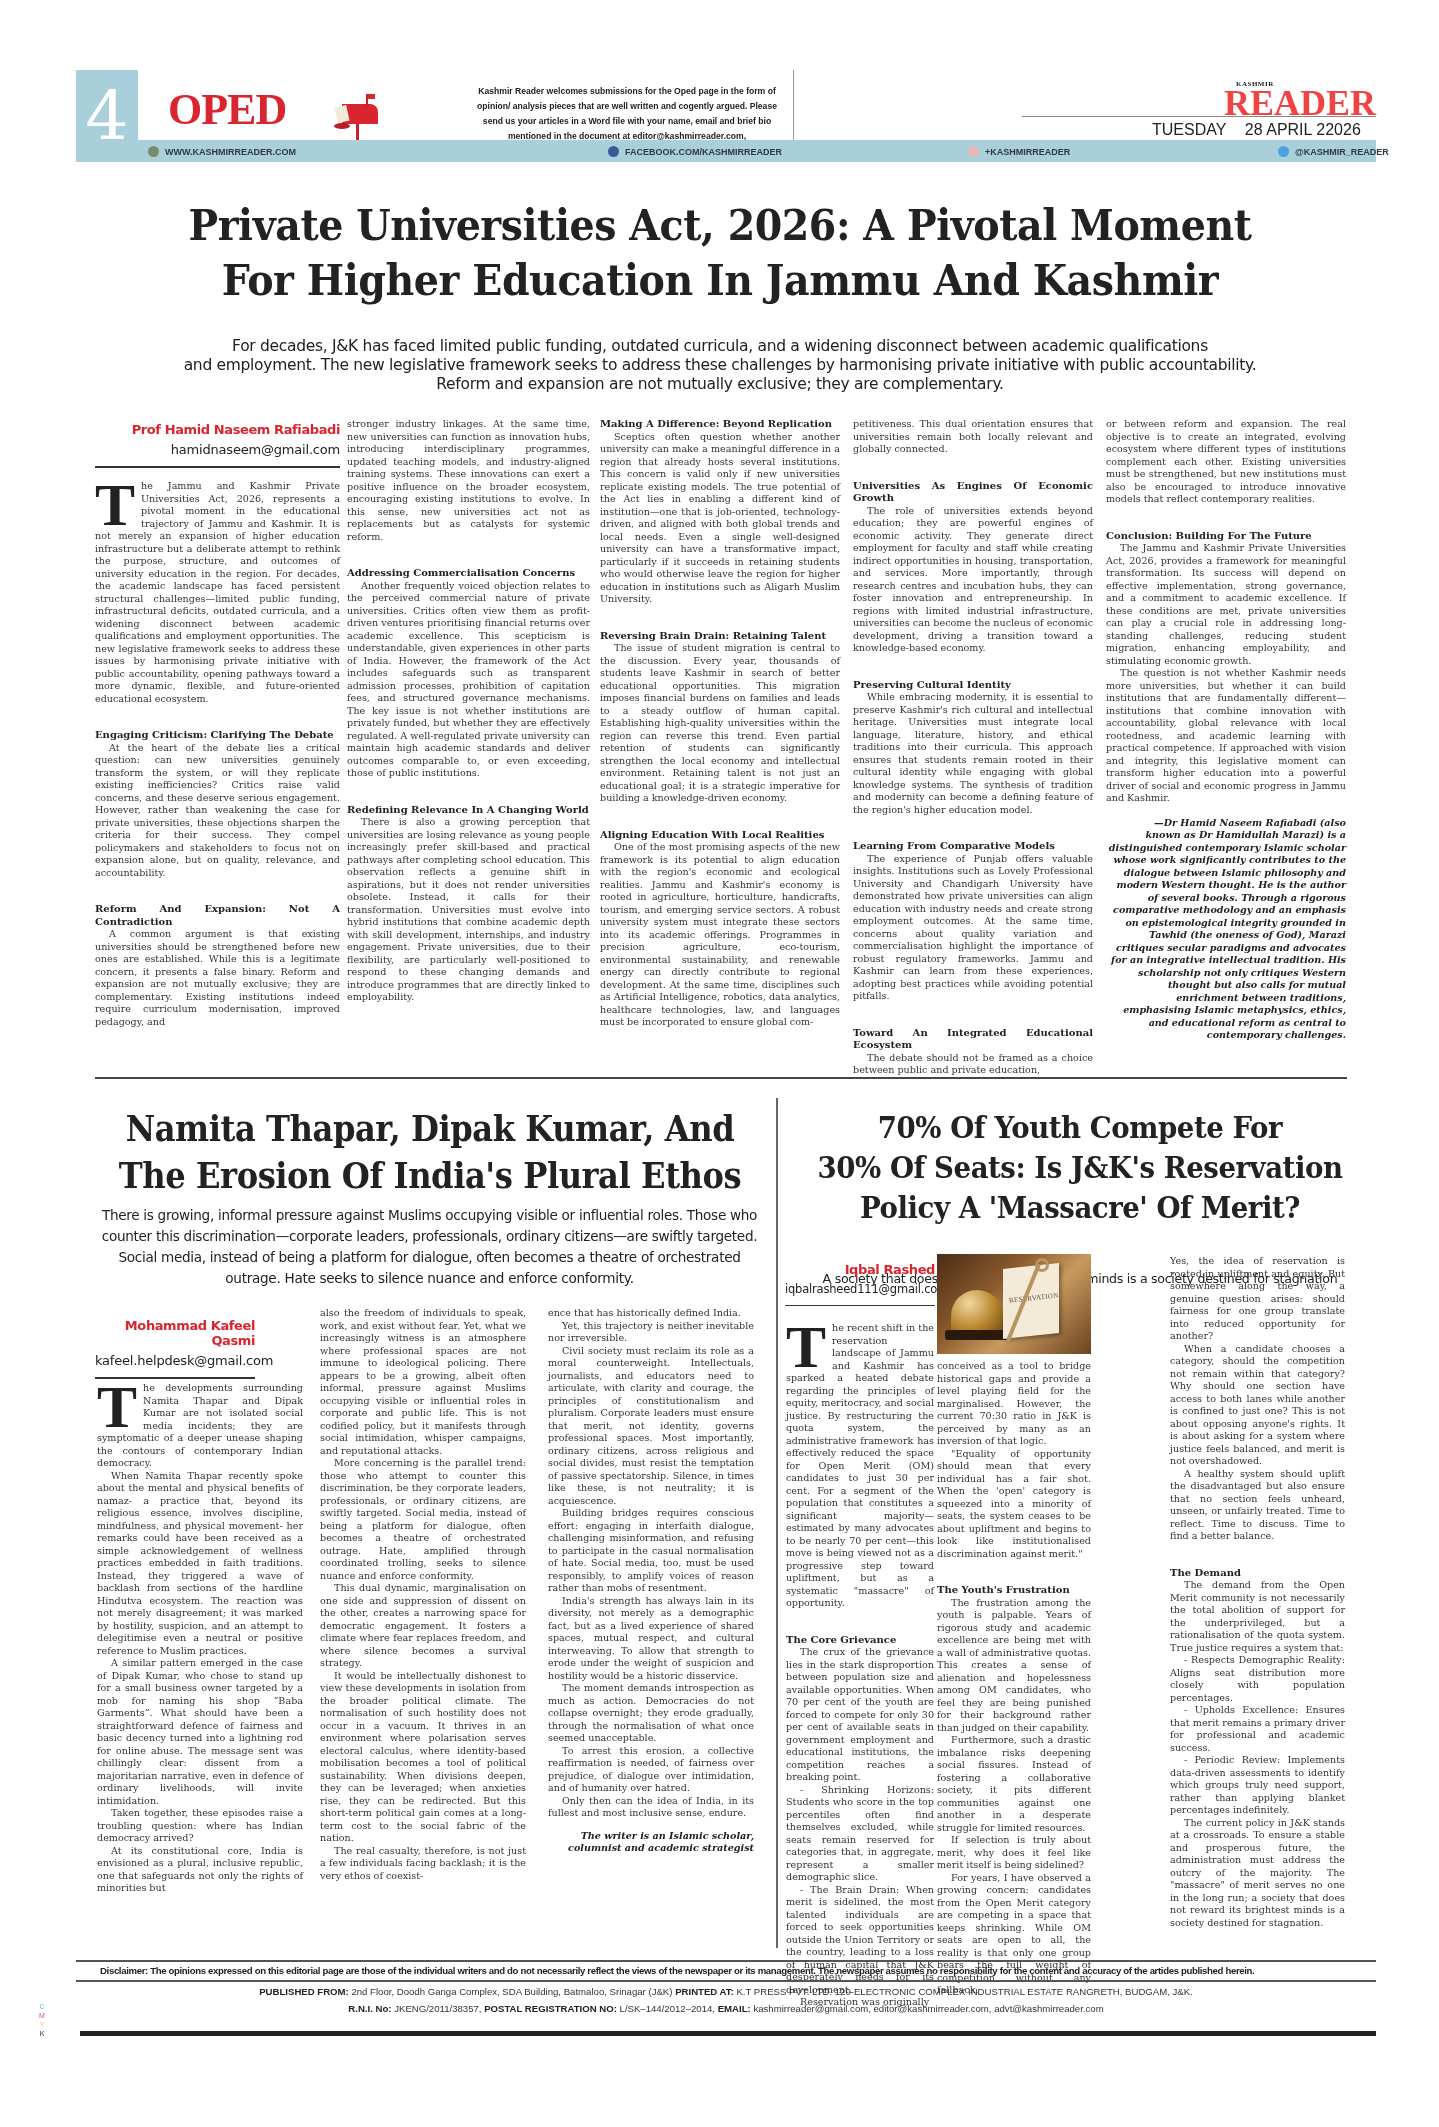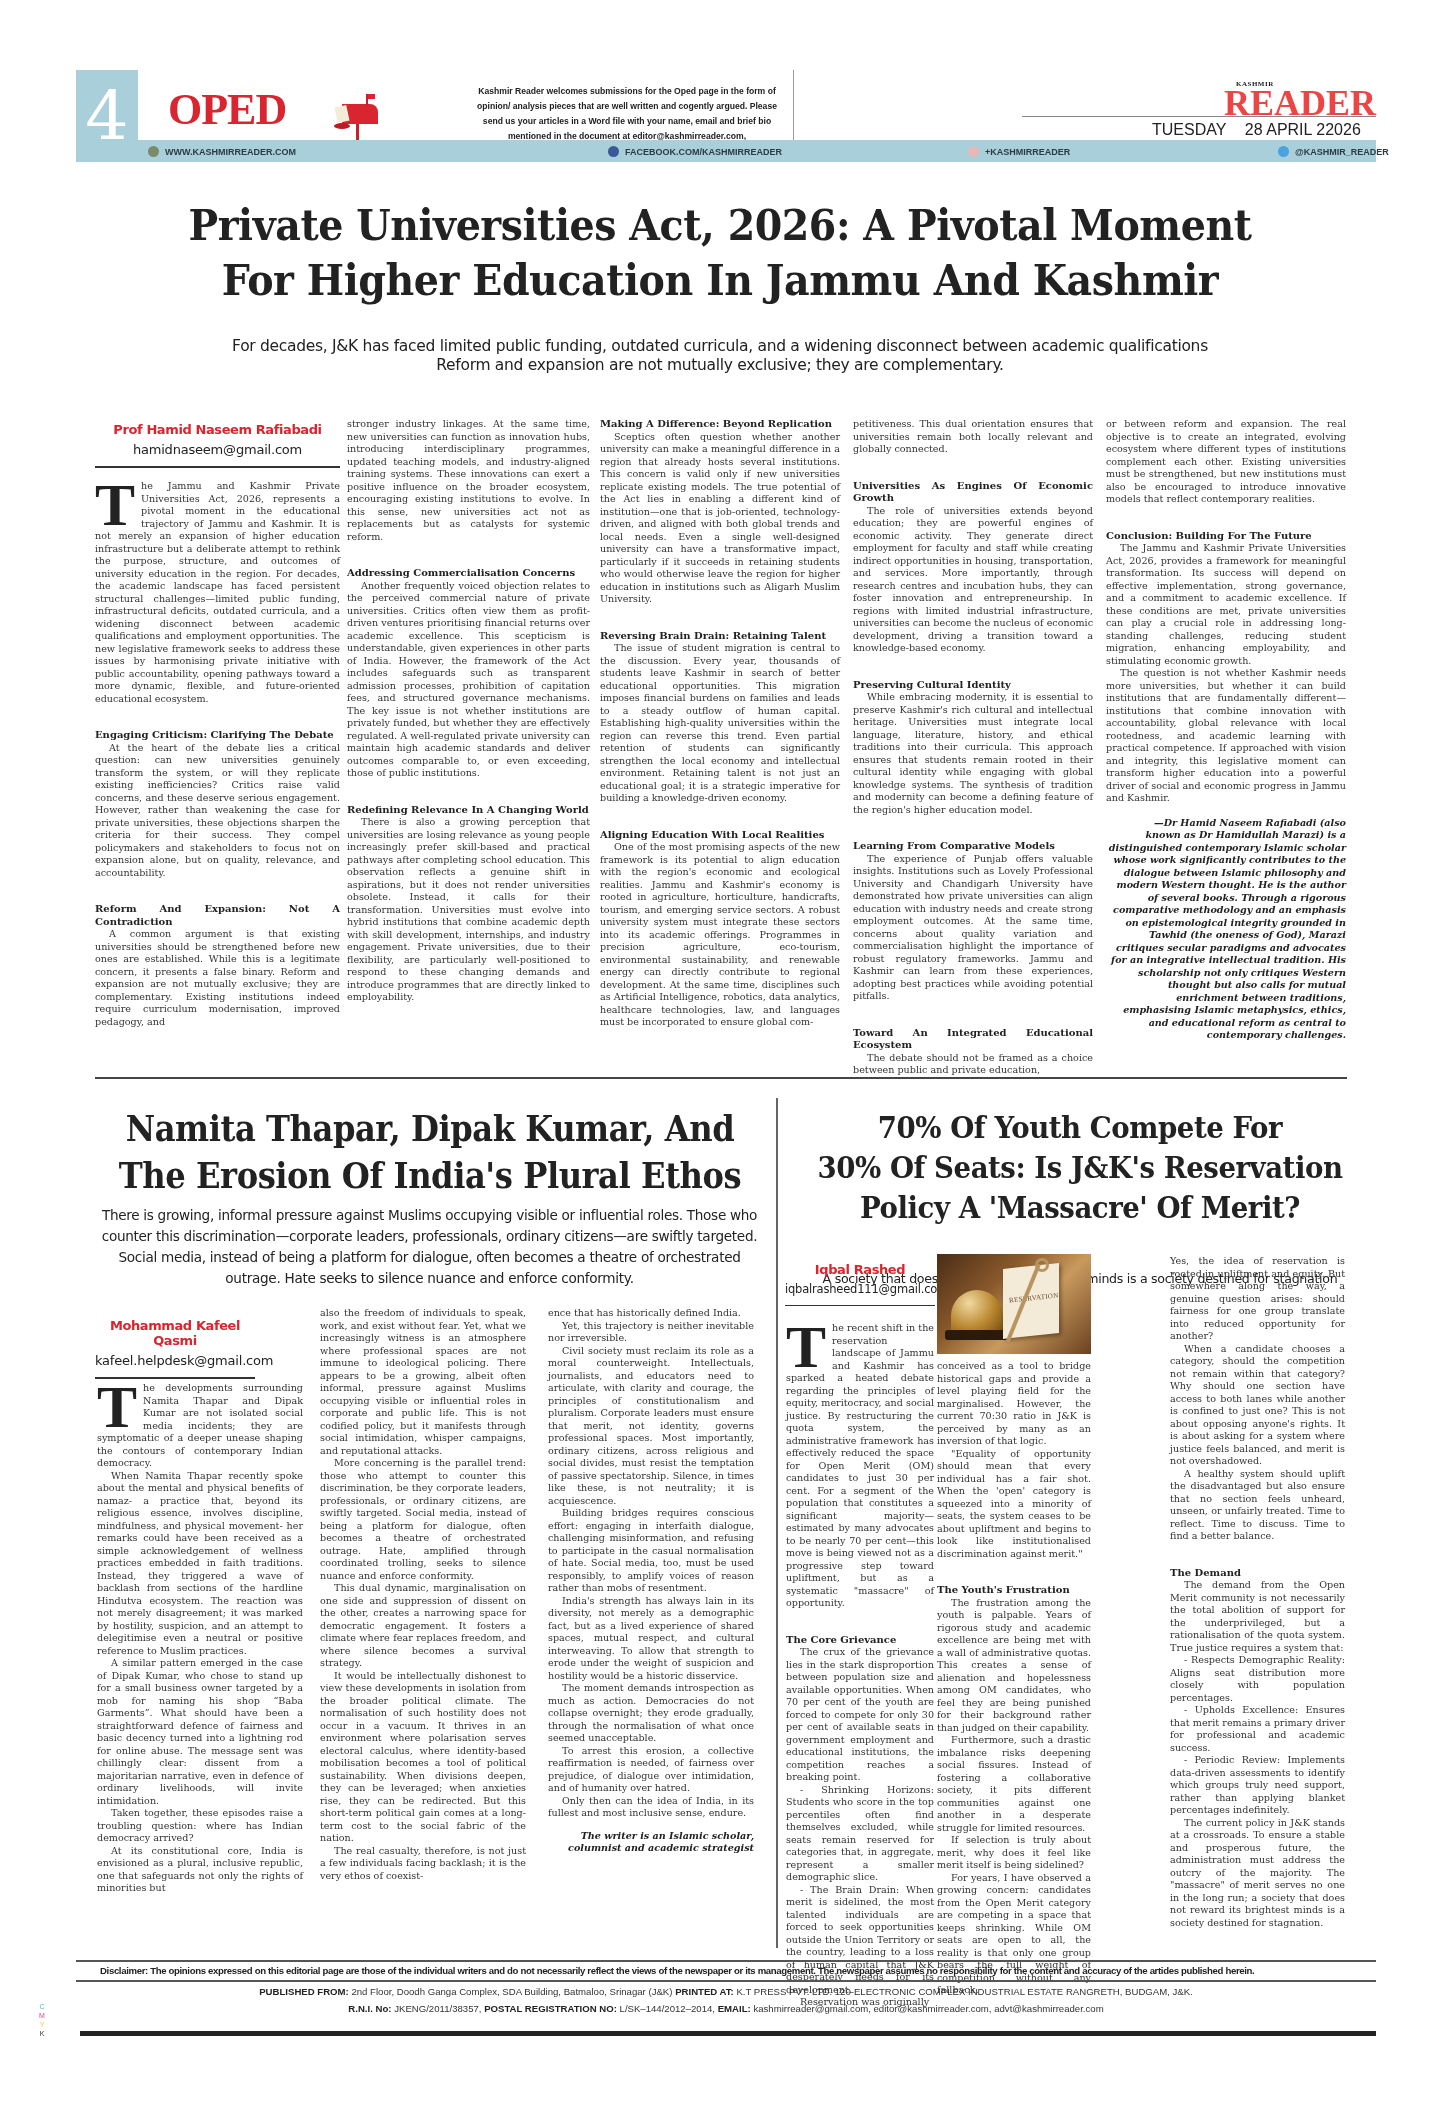--- a/index.html
+++ b/index.html
@@ -30,21 +30,21 @@
   .social-item .ic { width: 11px; height: 11px; border-radius: 50%; display: inline-block; }
 
   
   .main-title { position: absolute; left: 60px; top: 198px; width: 1320px; text-align: center;
     font-family: "DejaVu Serif", serif; font-weight: bold; font-size: 43px; line-height: 55px; color: #222;
     letter-spacing: -0.5px; transform: scaleX(0.92); transform-origin: center top; }
   .main-deck { position: absolute; left: 110px; top: 337px; width: 1220px; text-align: center;
     font-family: "DejaVu Sans", sans-serif; font-size: 15.5px; line-height: 19px; color: #222; letter-spacing: -0.3px; }
 
   
-  .byline { position: absolute; text-align: center; font-family: "DejaVu Sans", sans-serif; }
+  .byline { position: absolute; text-align: right; font-family: "DejaVu Sans", sans-serif; }
   .byline .name { color: #d9252f; font-weight: bold; font-size: 13px; letter-spacing: -0.4px; }
   .byline .email { color: #222; font-size: 13px; margin-top: 5px; letter-spacing: -0.2px; }
   .byline .rule { height: 2px; background: #333; margin-top: 9px; }
   .col { position: absolute; font-family: "DejaVu Serif", serif; font-size: 9.6px; line-height: 12.5px;
     color: #333; text-align: justify; hyphens: auto; }
   .col p { text-indent: 14px; }
   .col p.noind { text-indent: 0; }
   .col h4 { font-size: 10px; font-weight: bold; color: #222; margin-top: 24px; line-height: 12.5px; }
   .col h4:first-child { margin-top: 0; }
   .dropcap { float: left; font-size: 60px; line-height: 46px; font-weight: bold; margin: 2px 6px 0 0;
@@ -126,20 +126,21 @@
     </div>
   </div>
 </header>
 
 <h1 class="main-title">
   <div>Private Universities Act, 2026: A Pivotal Moment</div>
   <div>For Higher Education In Jammu And Kashmir</div>
 </h1>
 <div class="main-deck">
   <div>For decades, J&amp;K has faced limited public funding, outdated curricula, and a widening disconnect between academic qualifications</div>
+  <div>and employment. The new legislative framework seeks to address these challenges by harmonising private initiative with public accountability.</div>
   <div>Reform and expansion are not mutually exclusive; they are complementary.</div>
 </div>
 
 <div class="byline" style="left:95px; top:422px; width:245px;">
   <div class="name">Prof Hamid Naseem Rafiabadi</div>
   <div class="email">hamidnaseem@gmail.com</div>
   <div class="rule"></div>
 </div>
 
 <div class="col" style="left:95px; top:480px; width:245px;">

